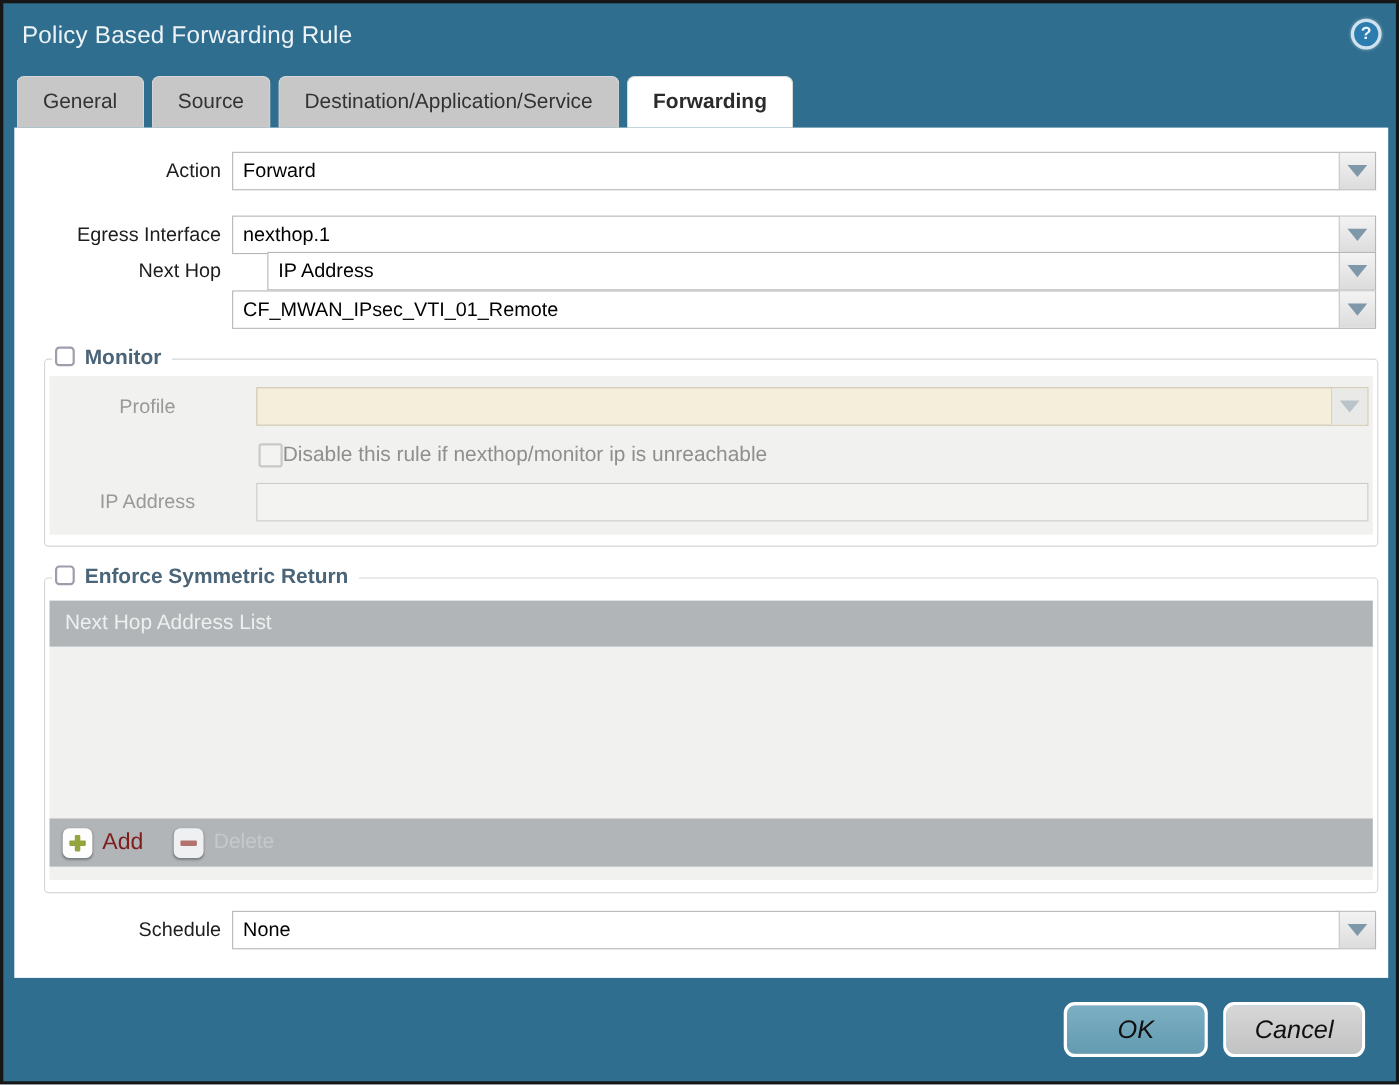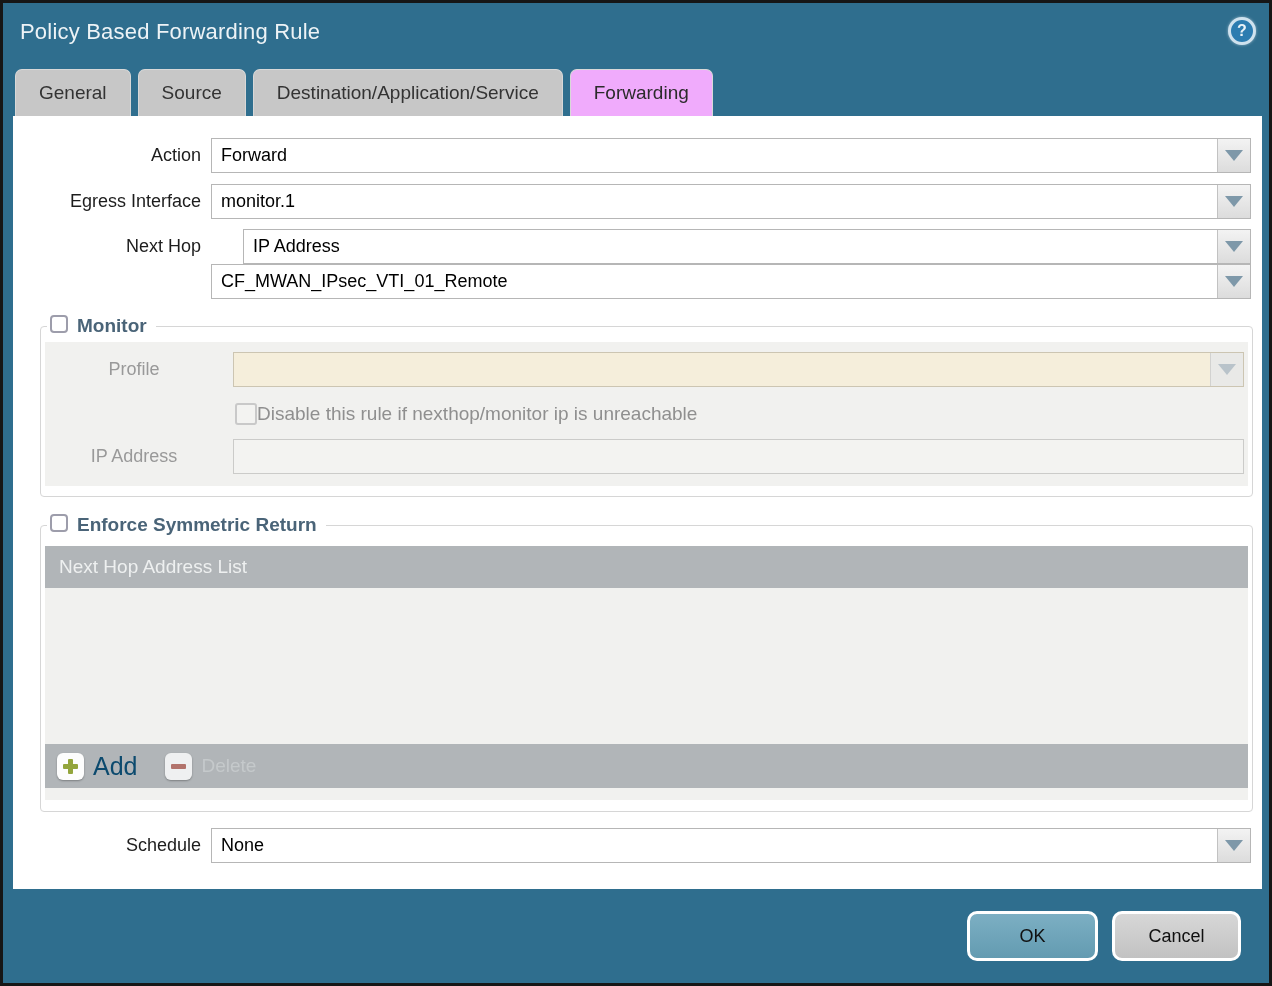--- a/index.html
+++ b/index.html
@@ -25,21 +25,21 @@
   }
 
   
   .tabs { position:absolute; left:12px; top:66px; height:59px; display:flex; gap:7px;border-radius:23px; }
   .tab {
     height:47px; padding:0 23px; line-height:45px;
     background:#c7c7c7; color:#333; font-size:19px;
     border:1px solid #d8d8d8; border-bottom:none;
     border-radius:7px 7px 0 0; cursor:pointer; white-space:nowrap;
   }
-  .tab.active { background:#f0abfc; color:#2b2b2b; position:relative; z-index:3; }
+  .tab.active { background:#ffffff; color:#2b2b2b; position:relative; z-index:3;font-weight:bold; }
 
   
   .content {
     position:absolute; left:10px; top:113px; width:1249px; height:773px;
     background:#ffffff; z-index:2;
   }
 
   
   .form-row { position:absolute; left:0; right:11px; height:35px; display:flex; }
   .form-label {
@@ -117,29 +117,29 @@
   .icon-sq {
     width:27px; height:27px; background:#fdfdfd; border-radius:6px;
     box-shadow:0 1px 2px rgba(0,0,0,.3);
     display:flex; align-items:center; justify-content:center;
   }
   .tbl-btn.disabled .icon-sq { background:rgba(255,255,255,.8); }
   .plus { position:relative; width:15px; height:15px; }
   .plus::before { content:""; position:absolute; left:0; top:5px; width:15px; height:5px; background:#93a53c; border-radius:1px; }
   .plus::after  { content:""; position:absolute; left:5px; top:0; width:5px; height:15px; background:#93a53c; border-radius:1px; }
   .minus { width:15px; height:5px; background:#b2736c; border-radius:1px; }
-  .btn-label-add { font-size:25px; color:#0c4a6e; }
+  .btn-label-add { font-size:21px; color:#7f1d1d; }
   .btn-label-del { font-size:19px; color:#c5c9cb; }
 
   
   .footer-btn {
     position:absolute; top:908px; height:50px;
     border:3px solid #ffffff; border-radius:10px;
     display:flex; align-items:center; justify-content:center;
-    font-size:18px; color:#101010; cursor:pointer;
+    font-size:23px; color:#101010; cursor:pointer;font-style:italic;
   }
   .btn-ok { right:171px; width:131px; background:linear-gradient(#7cafc3,#639bb1); }
   .btn-cancel { right:28px; width:129px; background:linear-gradient(#d7d7d7,#c2c2c2); }
 </style>
 </head>
 <body>
 
 <div class="screen">
 
   <div class="dialog-title">Policy Based Forwarding Rule</div>
@@ -157,24 +157,24 @@
     <div class="form-row" style="top:22px;">
       <div class="form-label">Action</div>
       <div class="dropdown">
         <span class="dd-value">Forward</span>
         <span class="arrow-btn">
             <span class="tri"></span>
           </span>
       </div>
     </div>
 
-    <div class="form-row" style="top:68px;">
+    <div class="form-row" style="top:80px;">
       <div class="form-label">Egress Interface</div>
       <div class="dropdown">
-        <span class="dd-value">monitor.1</span>
+        <span class="dd-value">nexthop.1</span>
         <span class="arrow-btn">
             <span class="tri"></span>
           </span>
       </div>
     </div>
 
     <div class="form-row" style="top:113px;gap:32px;">
       <div class="form-label">Next Hop</div>
       <div class="dropdown">
         <span class="dd-value">IP Address</span>

